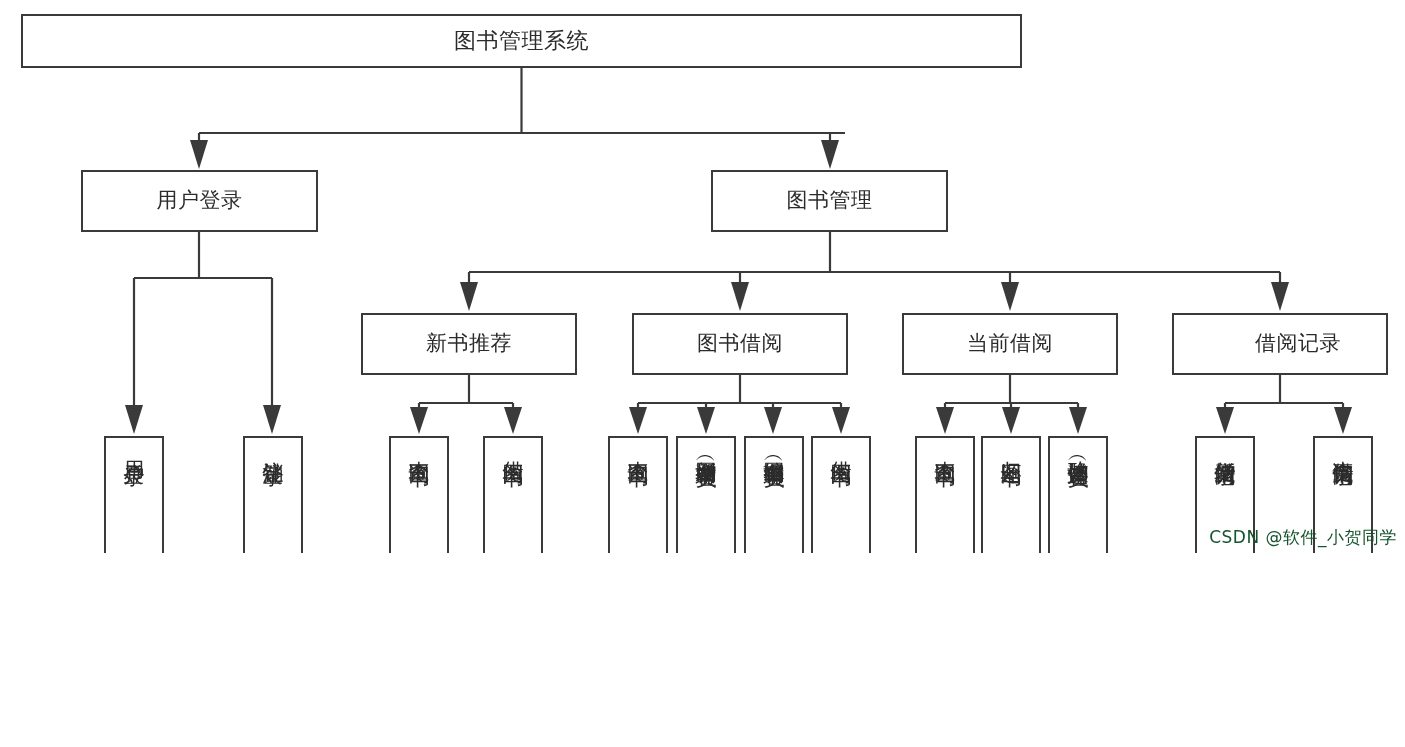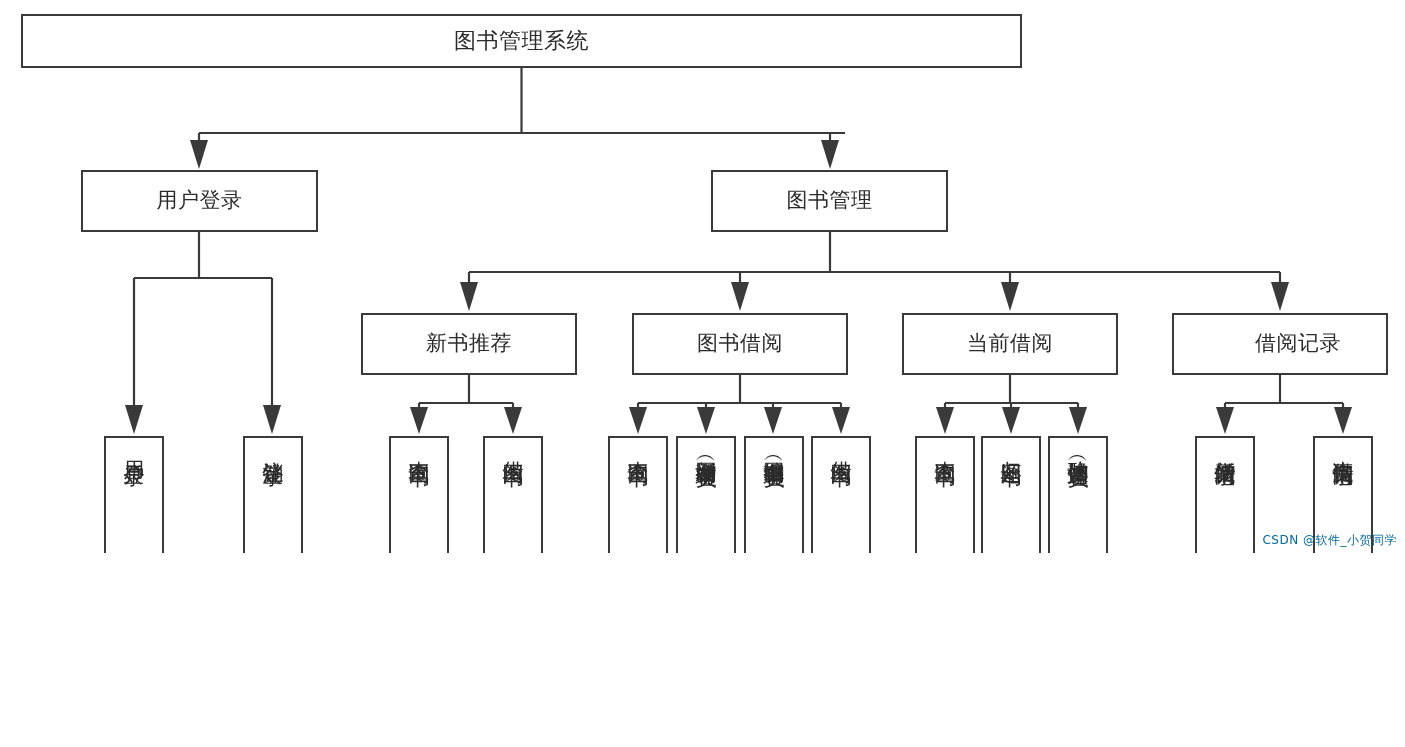--- a/index.html
+++ b/index.html
@@ -71,22 +71,22 @@
     stroke-width: 2.2;
     fill: none;
   }
   .arrow-head {
     fill: #3a3a3a;
   }
   #watermark {
     position: absolute;
     right: 8px;
     bottom: 4px;
-    font-size: 12px;
-    color: #0369a1;
+    font-size: 17px;
+    color: #14532d;
     letter-spacing: 0.5px;
     white-space: nowrap;
   }
 </style>
 </head>
 <body>
 
 <div id="canvas">
 
   <svg id="links" viewBox="0 0 1405 747">

